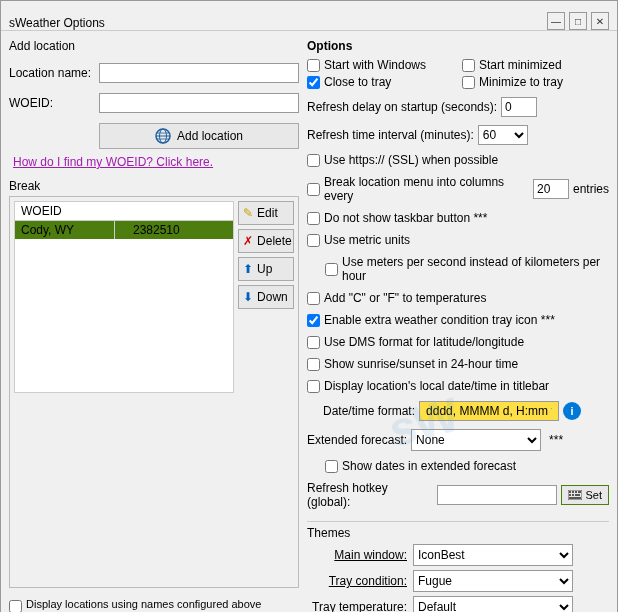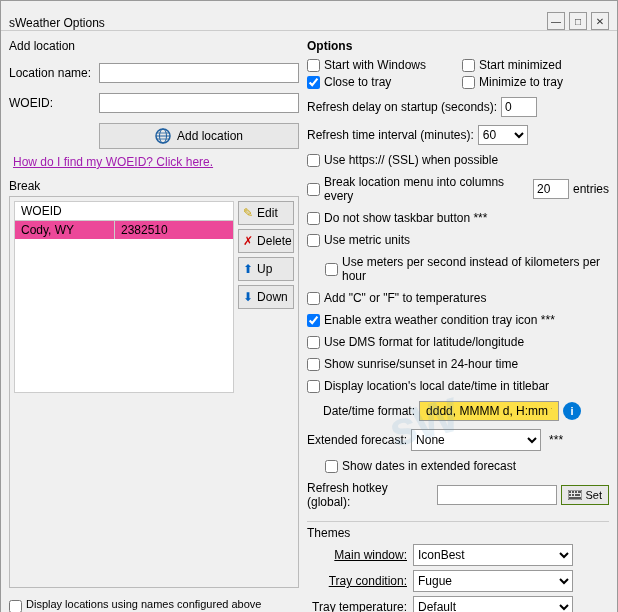--- a/index.html
+++ b/index.html
@@ -137,21 +137,22 @@
       width: 100px;
       padding: 2px 6px;
       border-right: 1px solid #ccc;
     }
     .woeid-col-woeid {
       flex: 1;
       padding: 2px 6px;
     }
     .woeid-table-row {
       display: flex;
-      background: #ec4899;
+      background: #4d7c0f;
+      gap: 12px;
     }
     .woeid-buttons {
       display: flex;
       flex-direction: column;
       gap: 4px;
       width: 56px;
     }
     .side-btn {
       display: flex;
       align-items: center;

